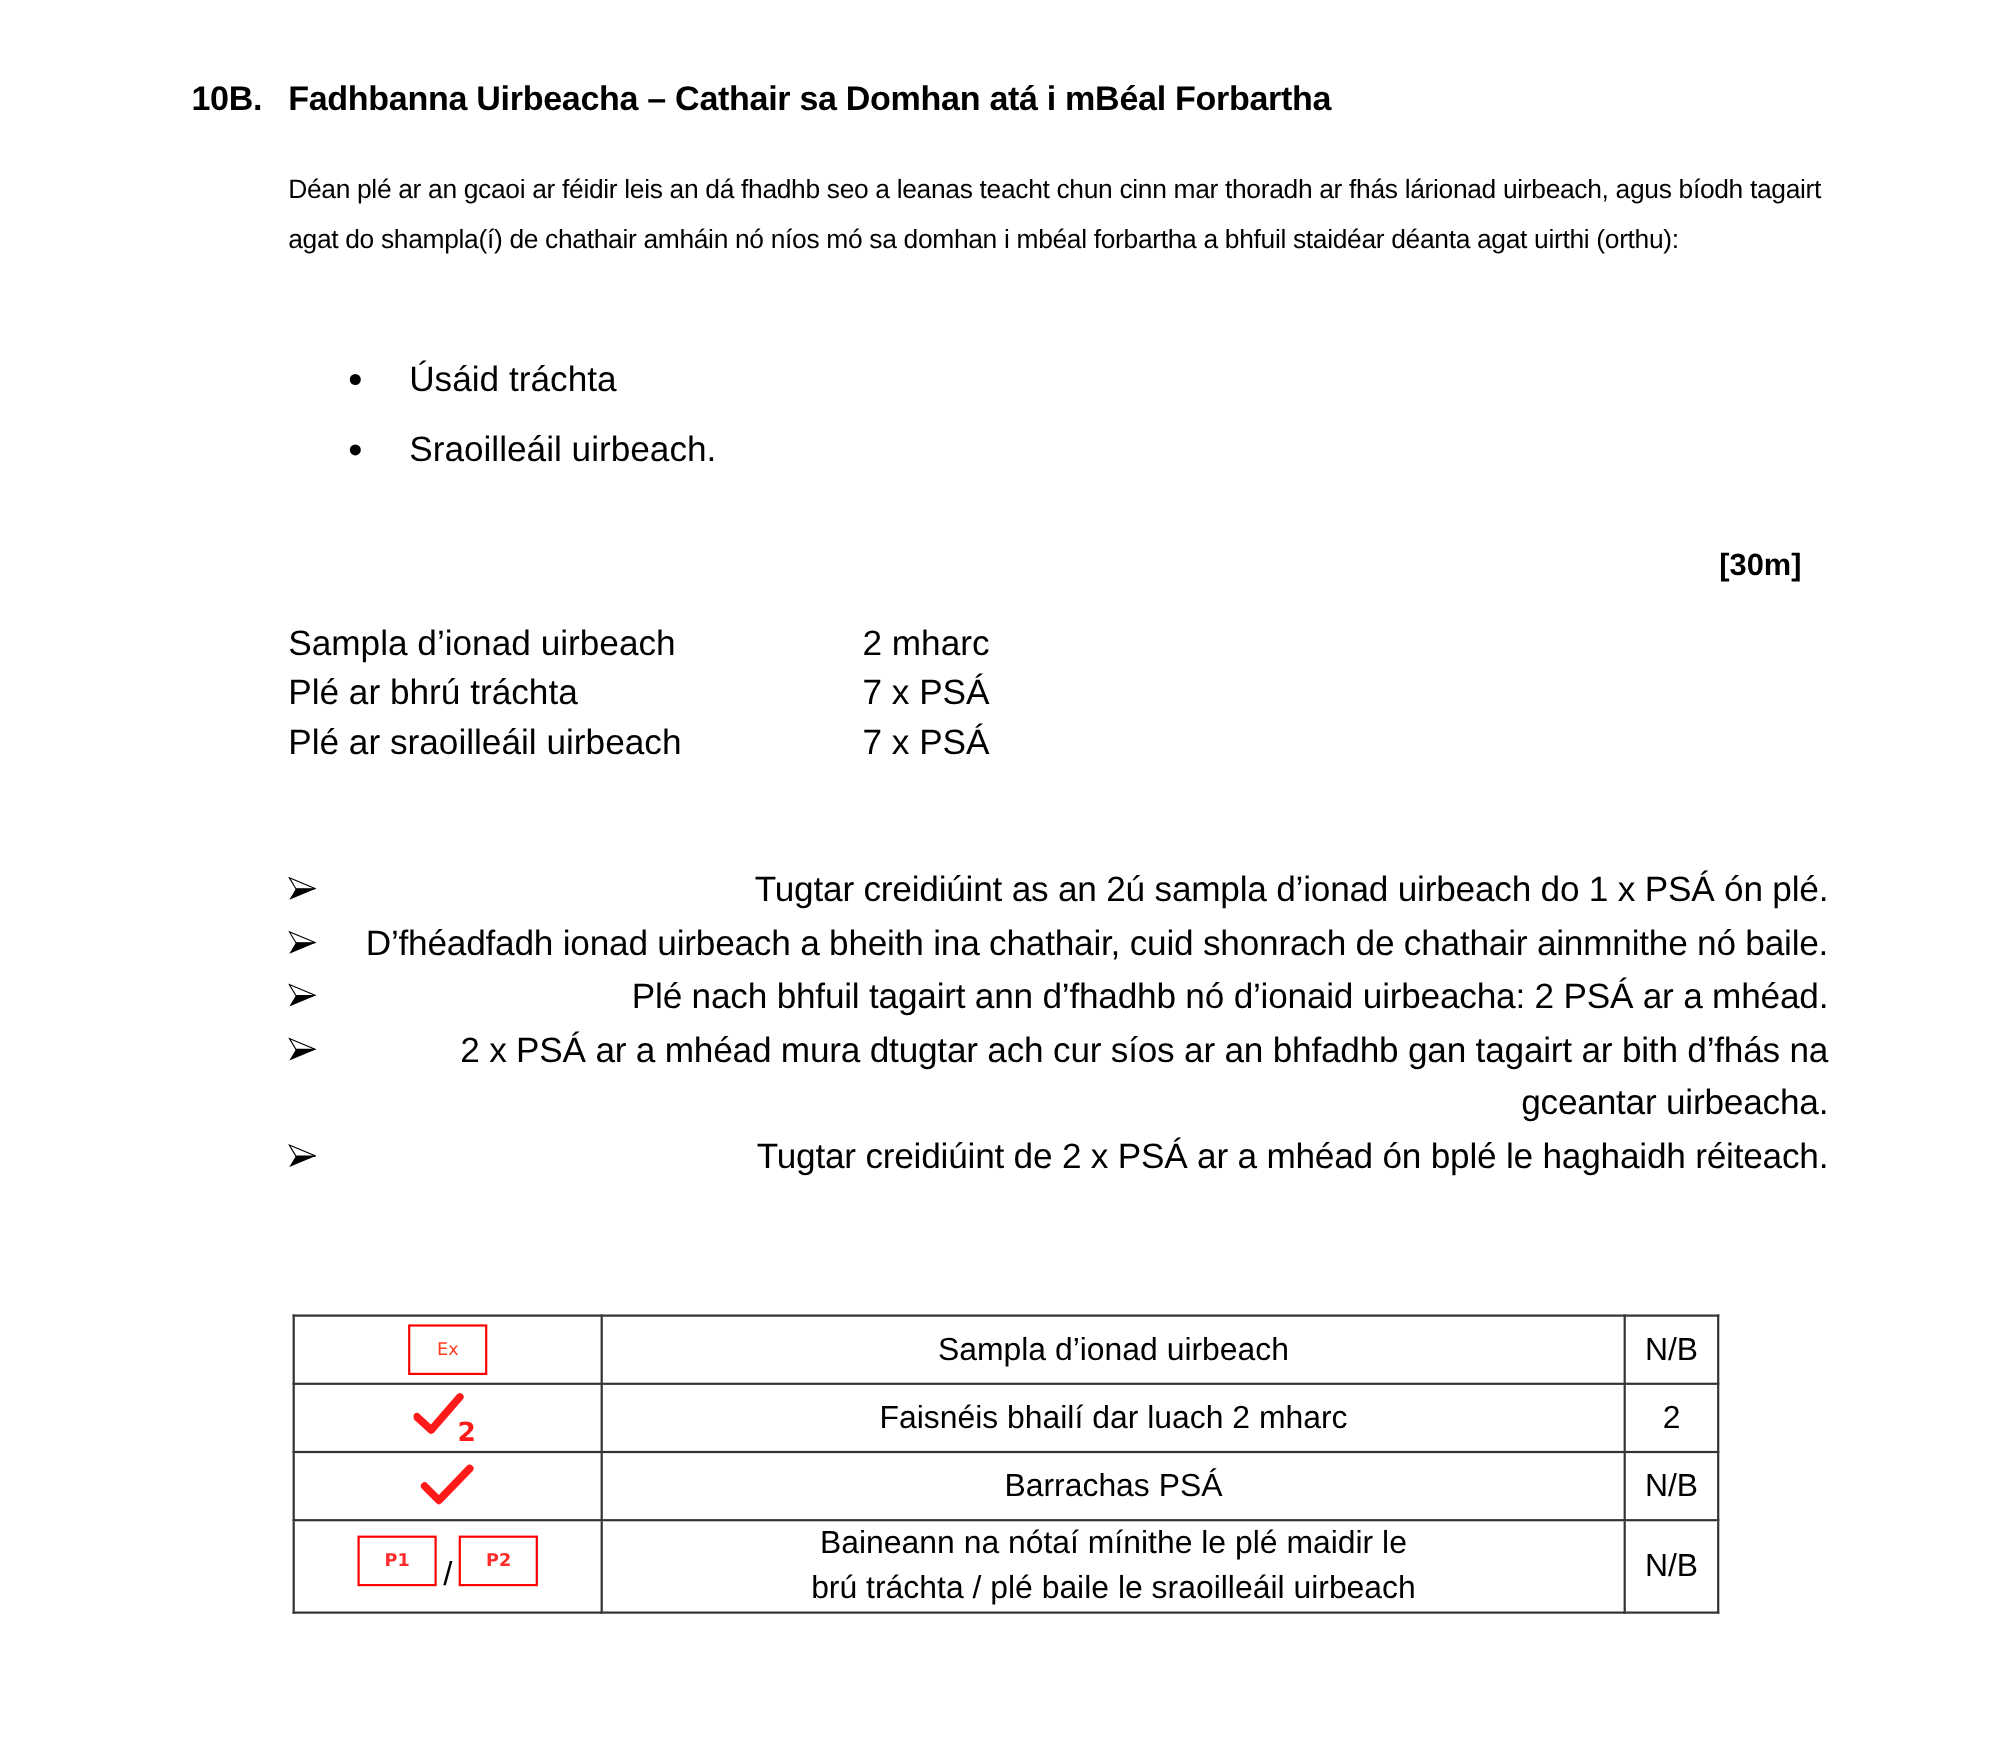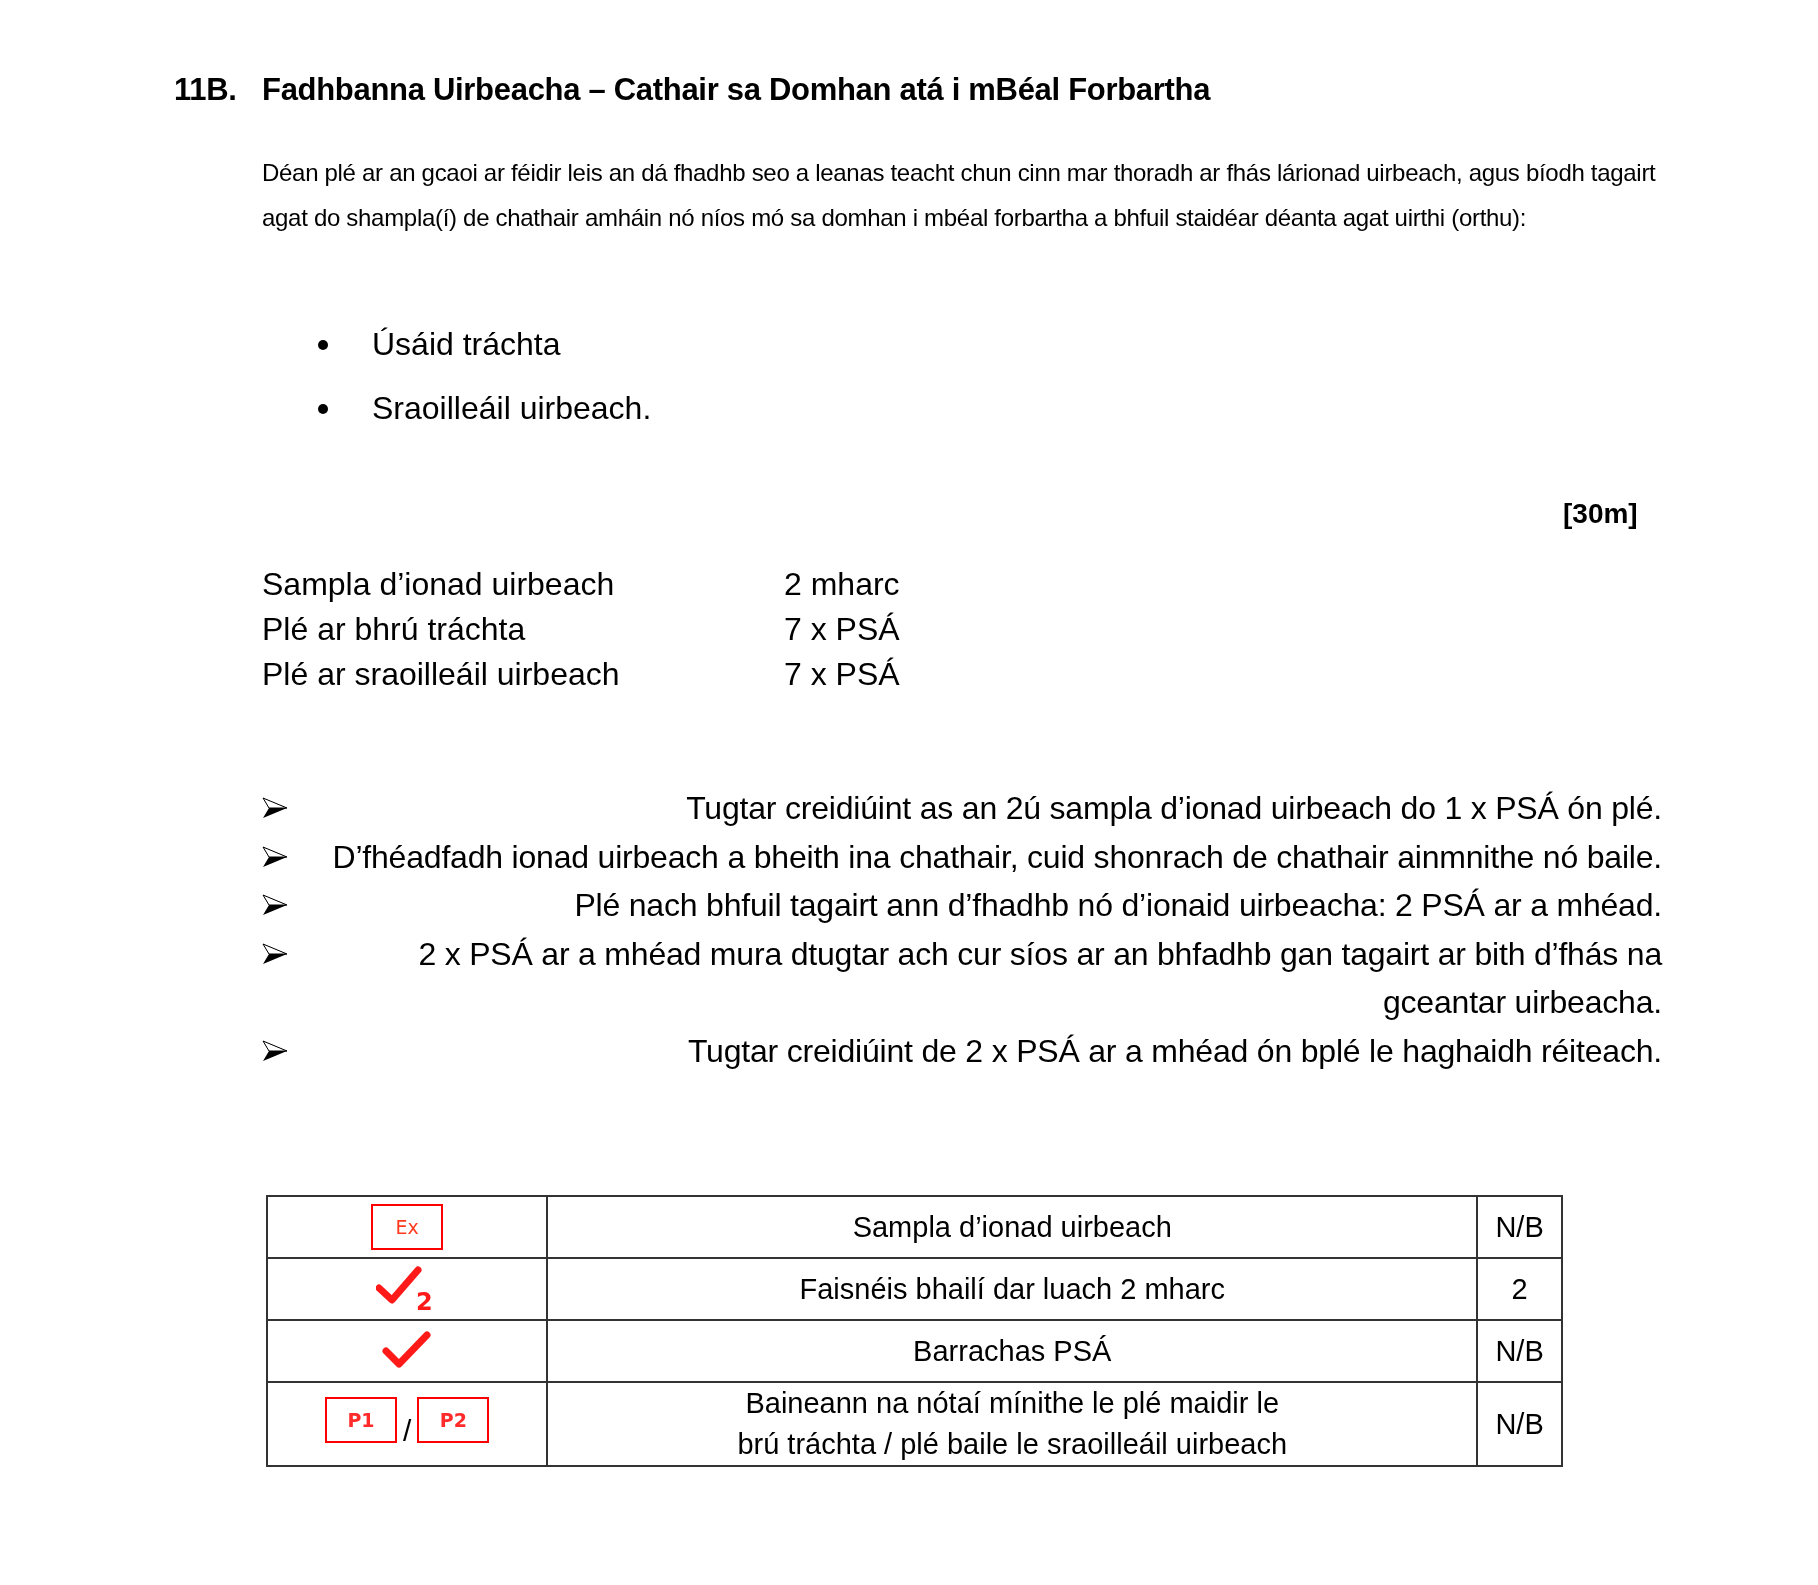--- a/index.html
+++ b/index.html
@@ -21,31 +21,31 @@
     .notes { left:262px; top:784px; width:1400px; font-size:32px; line-height:48.5px; letter-spacing:-0.2px; }
     .notes .ni { position:relative; padding-left:55px;text-align:right; }
     .notes .arrow { position:absolute; left:0; top:13px; width:26px; height:22px; }
     table.legend { position:absolute; left:266px; top:1195px; width:1297px; border-collapse:collapse; font-size:29px; }
     table.legend th, table.legend td { border:2px solid #333; text-align:center; padding:0; }
     table.legend th { font-weight:bold; height:46px; font-size:31px; }
     table.legend td { height:60px; }
     table.legend tr.tall td { height:82px; line-height:41px; }
     .col1 { width:258px; } .col2 { width:799px; } .col3 { width:232px; }
     .redbox { display:inline-block; border:2.5px solid #ff0000; color:#ff2a2a; font-family:"DejaVu Sans",sans-serif;
-              font-size:19px; font-weight:bold; line-height:1; text-align:center; vertical-align:middle; }
+              font-size:16px; font-weight:bold; line-height:1; text-align:center; vertical-align:middle; }
     .ex { width:68px; height:42px; line-height:42px; font-weight:normal; color:#ff3b1f; }
     .pbox { width:68px; height:42px; line-height:42px; }
     .slash { display:inline-block; font-size:30px; margin:0 6px; vertical-align:-14px; }
     svg.tick { vertical-align:middle; }
   </style>
 </head>
 <body>
 
 <div class="abs title">
-  <span class="num">11B.</span><span>Fadhbanna Uirbeacha – Cathair sa Domhan atá i mBéal Forbartha</span>
+  <span class="num">10B.</span><span>Fadhbanna Uirbeacha – Cathair sa Domhan atá i mBéal Forbartha</span>
 </div>
 
 <div class="abs para">Déan plé ar an gcaoi ar féidir leis an dá fhadhb seo a leanas teacht chun cinn mar thoradh ar fhás lárionad uirbeach, agus bíodh tagairt agat do shampla(í) de chathair amháin nó níos mó sa domhan i mbéal forbartha a bhfuil staidéar déanta agat uirthi (orthu):</div>
 
 <div class="abs bullets">
   <div class="bi">
     <span class="dot"></span>
     <span class="bt">Úsáid tráchta</span>
   </div>
   <div class="bi">

